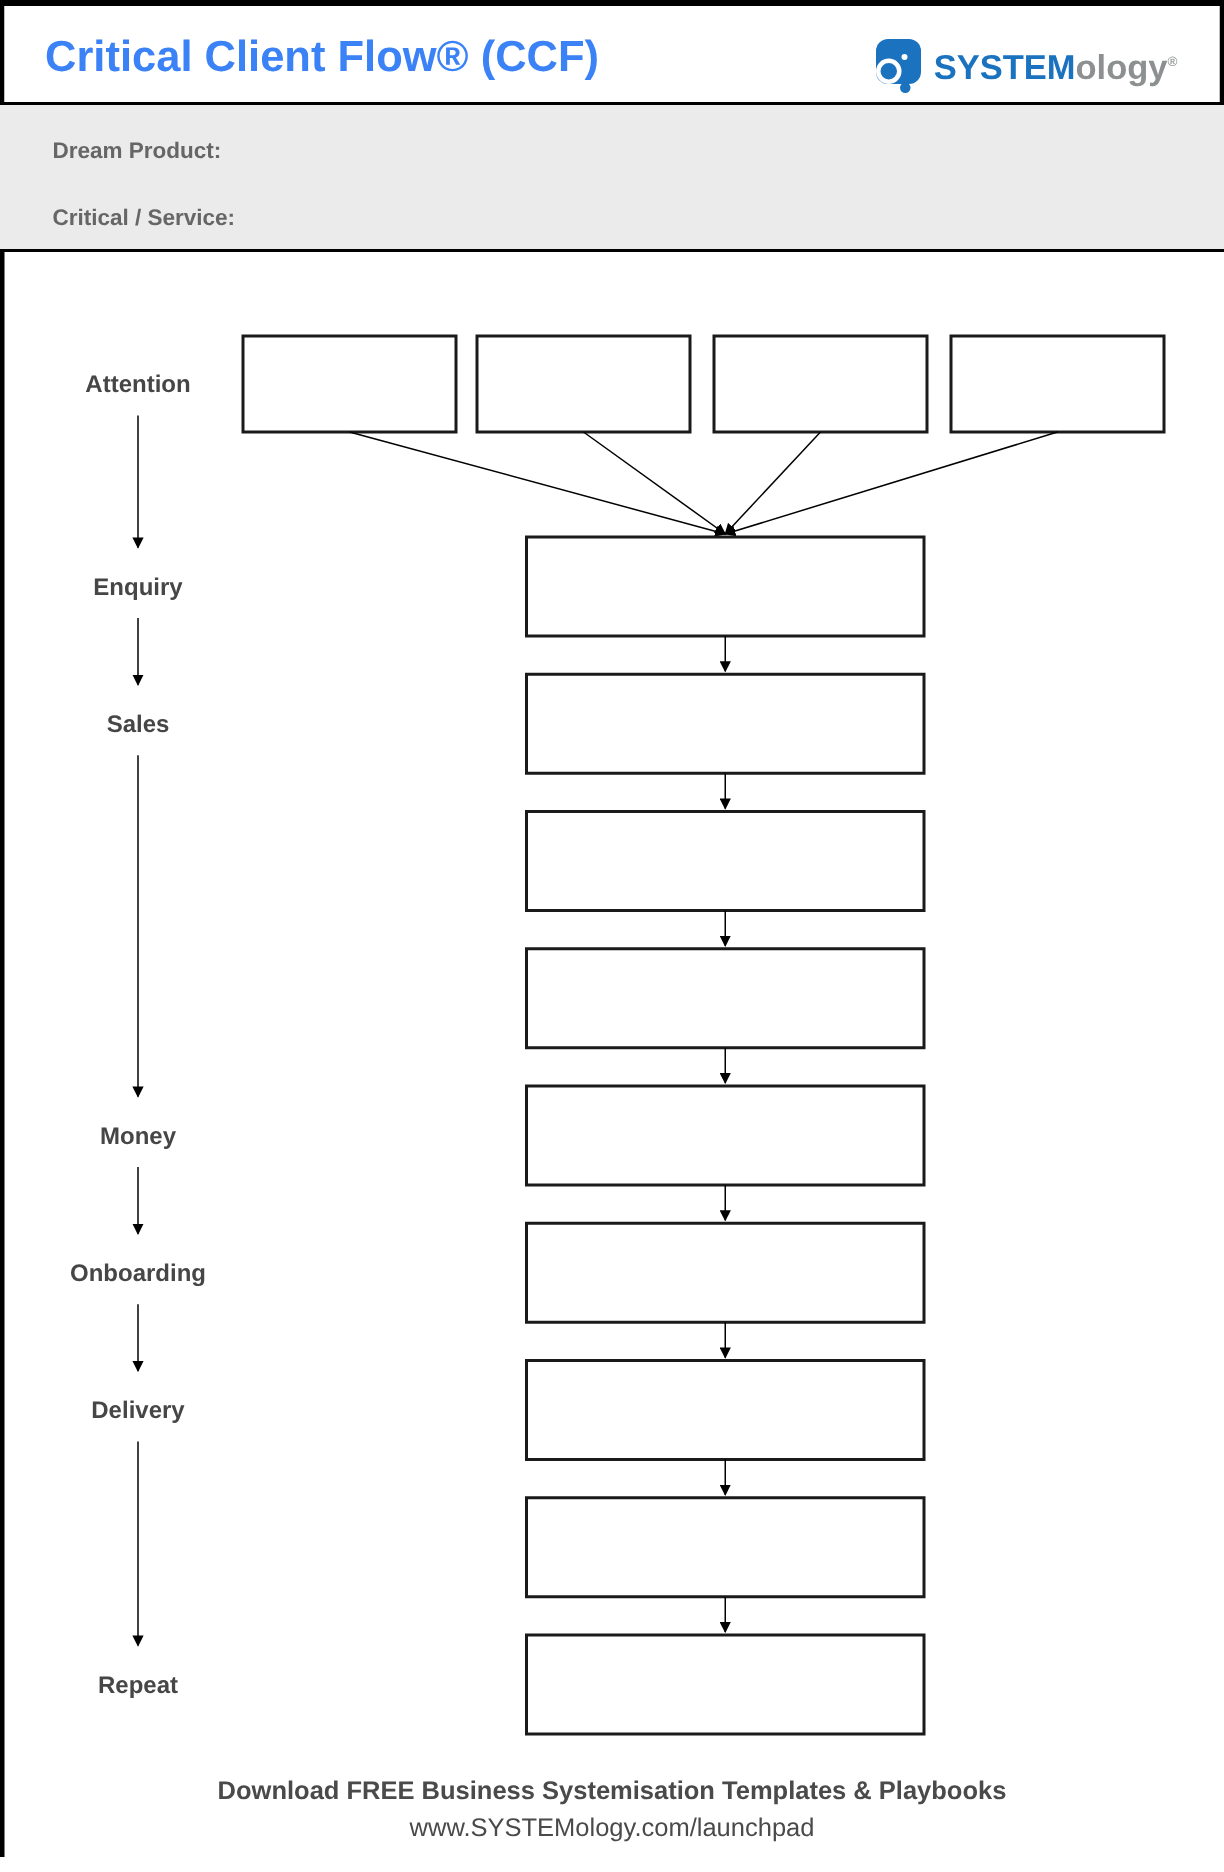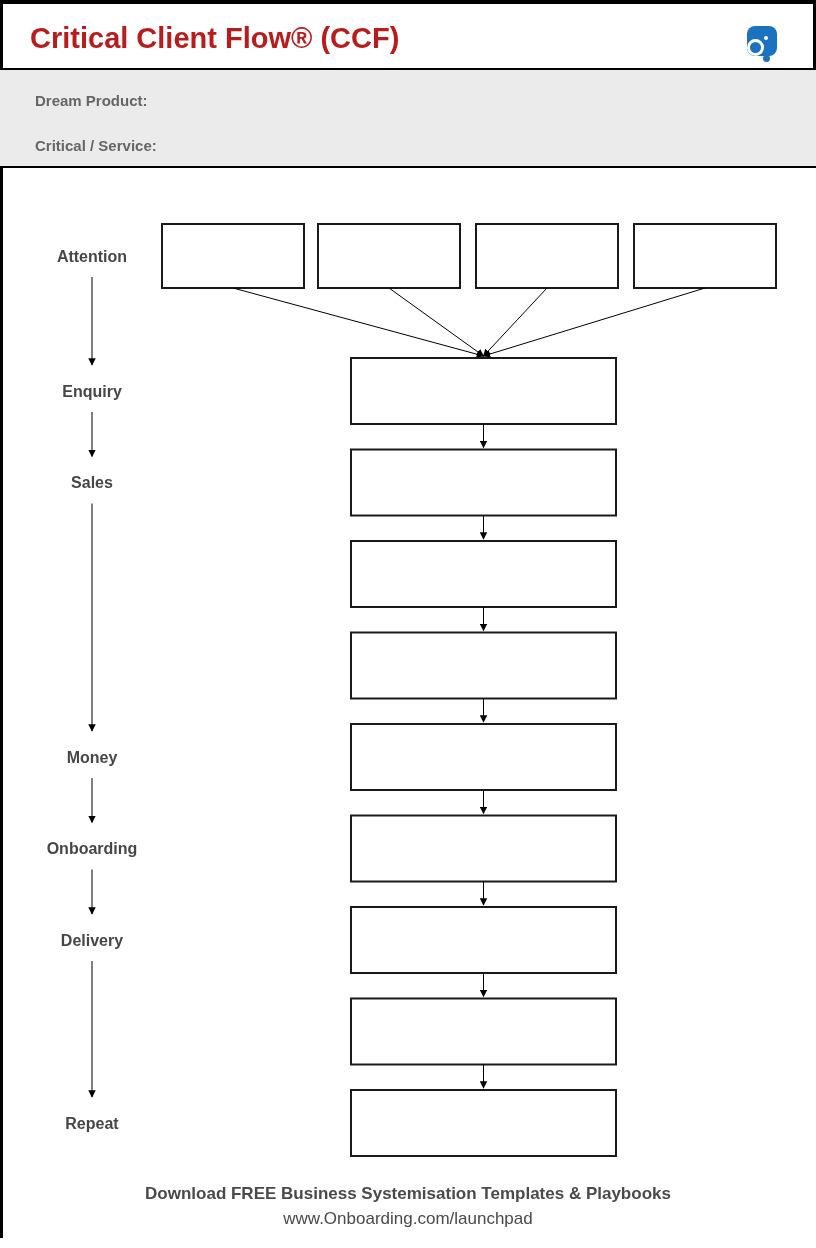--- a/index.html
+++ b/index.html
@@ -13,21 +13,21 @@
   }
   
   .frame-top{position:absolute;left:0;top:0;width:816px;height:4px;background:#000;}
   .frame-left{position:absolute;left:0;top:0;width:3px;height:1238px;background:#000;}
   .frame-right{position:absolute;right:0;top:0;width:3px;height:168px;background:#000;}
 
   
   .header{position:absolute;left:3px;right:3px;top:4px;height:64px;background:#fff;}
   .title{
     position:absolute;left:27px;top:18px;
-    font-size:29px;font-weight:bold;color:#b91c1c;letter-spacing:0px;white-space:nowrap;
+    font-size:29px;font-weight:bold;color:#3b82f6;letter-spacing:0px;white-space:nowrap;
   }
   
   .logo{position:absolute;right:28px;top:20px;height:42px;display:flex;align-items:flex-start;}
   .logo-icon{position:relative;width:33px;height:42px;margin-right:6px;margin-top:2px;}
   .logo-square{position:absolute;left:1px;top:0px;width:30px;height:30px;border-radius:8px;background:#1b72bf;}
   .logo-ring{position:absolute;left:1px;top:13px;width:11px;height:11px;border:3px solid #fff;border-radius:50%;background:transparent;}
   .logo-dot-small{position:absolute;left:18px;top:10px;width:4px;height:4px;border-radius:50%;background:#fff;}
   .logo-dot-blue{position:absolute;left:17px;top:29px;width:7px;height:7px;border-radius:50%;background:#1b72bf;}
   .logo-text{font-size:23px;font-weight:bold;line-height:34px;white-space:nowrap;}
   .logo-sys{color:#1b72bf;}
@@ -64,20 +64,21 @@
 
   <div class="header">
     <div class="title">Critical Client Flow® (CCF)</div>
     <div class="logo">
       <div class="logo-icon">
         <div class="logo-square"></div>
         <div class="logo-dot-small"></div>
         <div class="logo-ring"></div>
         <div class="logo-dot-blue"></div>
       </div>
+      <div class="logo-text"><span class="logo-sys">SYSTEM</span><span class="logo-ology">ology</span><span class="logo-reg">®</span></div>
     </div>
   </div>
 
   <div class="band">
     <div class="band-label first">Dream Product:</div>
     <div class="band-label second">Critical / Service:</div>
   </div>
 
   <svg class="diagram" viewBox="0 0 816 1080" xmlns="http://www.w3.org/2000/svg">
     <defs>
@@ -122,16 +123,16 @@
         <text x="92" y="686" text-anchor="middle" font-family="&quot;Liberation Sans&quot;,&quot;DejaVu Sans&quot;,sans-serif" font-size="16" font-weight="bold" fill="#464646">Onboarding</text>
         <line x1="92" y1="701.5" x2="92" y2="746" stroke="#000" stroke-width="1" marker-end="url(#ah)"></line>
         <text x="92" y="777.5" text-anchor="middle" font-family="&quot;Liberation Sans&quot;,&quot;DejaVu Sans&quot;,sans-serif" font-size="16" font-weight="bold" fill="#464646">Delivery</text>
         <line x1="92" y1="793" x2="92" y2="929" stroke="#000" stroke-width="1" marker-end="url(#ah)"></line>
         <text x="92" y="960.5" text-anchor="middle" font-family="&quot;Liberation Sans&quot;,&quot;DejaVu Sans&quot;,sans-serif" font-size="16" font-weight="bold" fill="#464646">Repeat</text>
       </g>
   </svg>
 
   <div class="footer">
     <div class="footer-line1">Download FREE Business Systemisation Templates &amp; Playbooks</div>
-    <div class="footer-line2">www.Onboarding.com/launchpad</div>
+    <div class="footer-line2">www.SYSTEMology.com/launchpad</div>
   </div>
 
 </div>
 
 </body></html>

